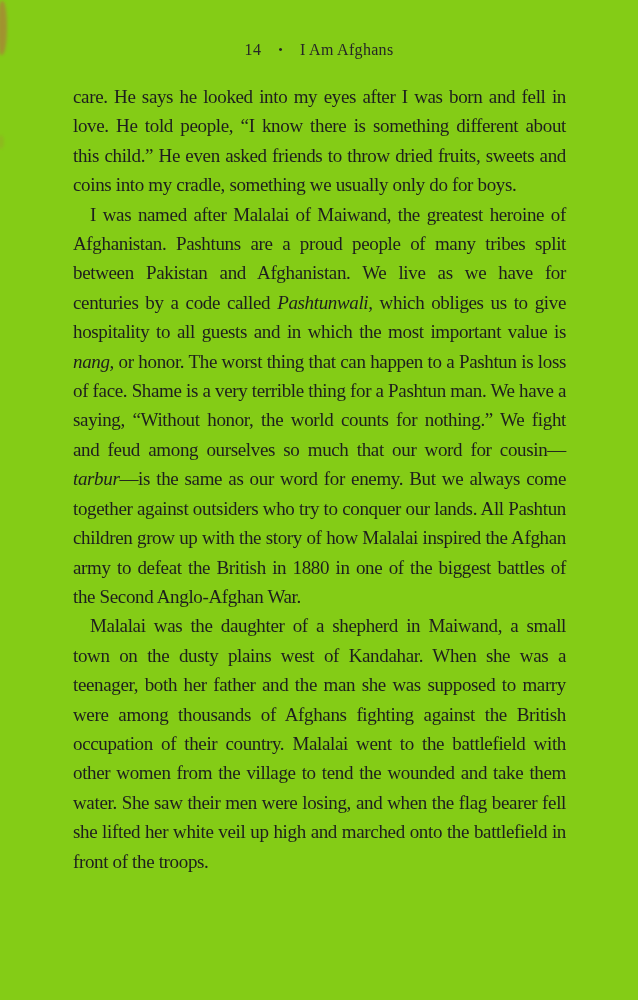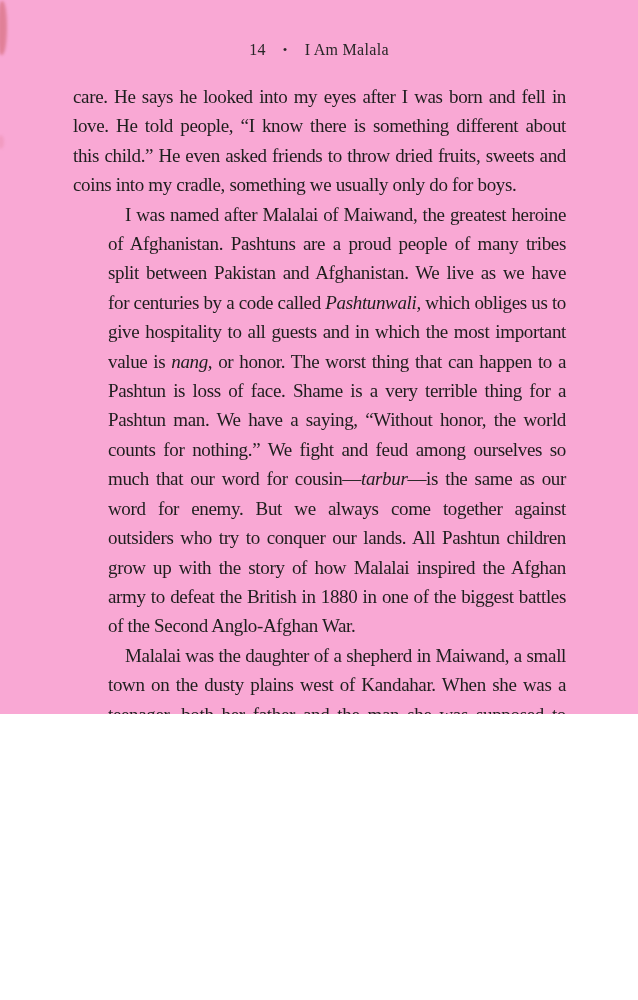--- a/index.html
+++ b/index.html
@@ -3,22 +3,22 @@
 <meta charset="utf-8">
 <style>
   html, body {
     margin: 0;
     padding: 0;
     background: #ffffff;
   }
   .page {
     position: relative;
     width: 638px;
-    height: 714px;
-    background: #f9a8d4;
+    height: 1000px;
+    background: #84cc16;
     overflow: hidden;
     font-family: "Liberation Serif", serif;
   }
   
   .edge-smudge {
     position: absolute;
     left: -2px;
     top: 1px;
     width: 9px;
     height: 54px;
@@ -65,39 +65,38 @@
     text-align: justify;
     -webkit-hyphens: auto;
     hyphens: auto;
   }
   .text-block p.para {
     margin: 0;
     padding: 0;
   }
   .text-block p.para.indent {
     text-indent: 17px;
-    margin-left: 35px;
   }
   .text-block .it {
     font-style: italic;
   }
 </style>
 </head>
 <body>
 
 <div class="page">
 
   <div class="edge-smudge" style="background-color: rgb(196, 80, 79);"></div>
 
   <div class="edge-smudge-2" style="background-color: rgb(196, 80, 79);"></div>
 
   <header class="running-head">
     <span class="pg">14</span>
     <span class="sep">•</span>
-    <span class="title">I Am Malala</span>
+    <span class="title">I Am Afghans</span>
   </header>
 
   <main class="text-block" id="text-block">
       <p class="para"><span>care. He says he looked into my eyes after I was born and fell in love. He told people, “I know there is something different about this child.” He even asked friends to throw dried fruits, sweets and coins into my cradle, something we usually only do for boys.</span></p>
       <p class="para indent"><span>I was named after Malalai of Maiwand, the greatest heroine of Afghanistan. Pashtuns are a proud people of many tribes split between Pakistan and Afghanistan. We live as we have for centuries by a code called </span><span class="it">Pashtunwali,</span><span> which obliges us to give hospitality to all guests and in which the most important value is </span><span class="it">nang,</span><span> or honor. The worst thing that can happen to a Pashtun is loss of face. Shame is a very terrible thing for a Pashtun man. We have a saying, “Without honor, the world counts for nothing.” We fight and feud among ourselves so much that our word for cousin—</span><span class="it">tarbur</span><span>—is the same as our word for enemy. But we always come together against outsiders who try to conquer our lands. All Pashtun children grow up with the story of how Malalai inspired the Afghan army to defeat the British in 1880 in one of the biggest battles of the Second Anglo-Afghan War.</span></p>
       <p class="para indent"><span>Malalai was the daughter of a shepherd in Maiwand, a small town on the dusty plains west of Kandahar. When she was a teenager, both her father and the man she was supposed to marry were among thousands of Afghans fighting against the British occupation of their country. Malalai went to the battlefield with other women from the village to tend the wounded and take them water. She saw their men were losing, and when the flag bearer fell she lifted her white veil up high and marched onto the battlefield in front of the troops.</span></p>
     </main>
 
 </div>
 

